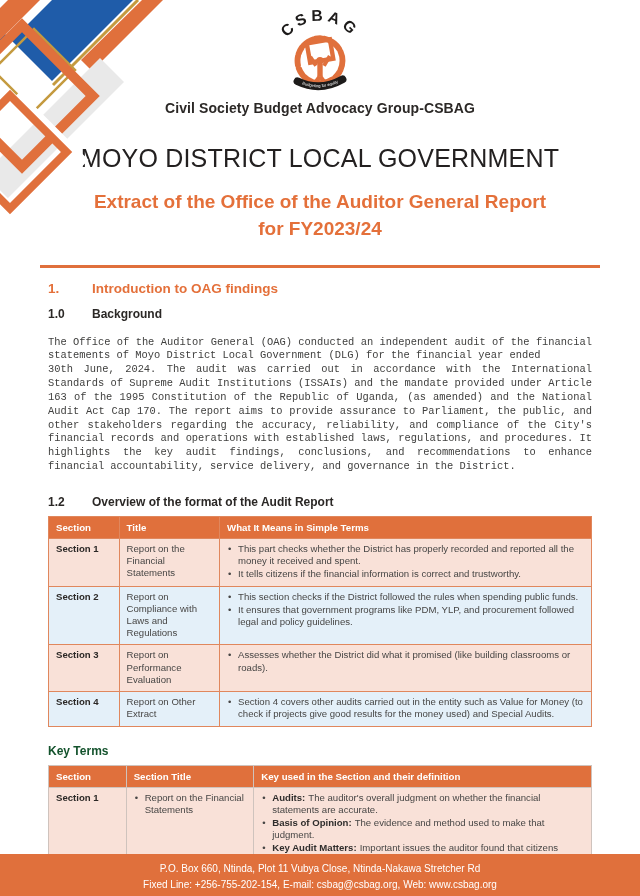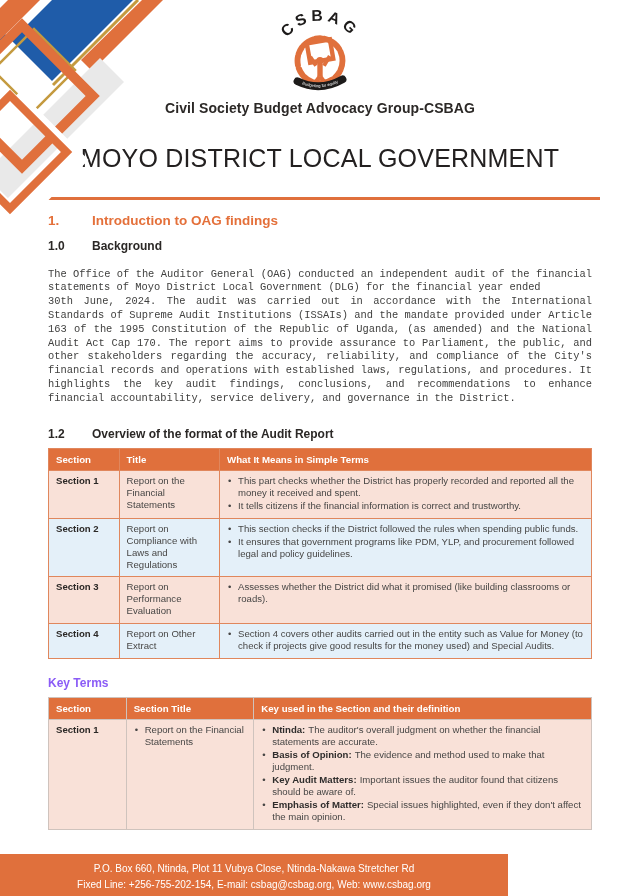--- a/index.html
+++ b/index.html
@@ -44,23 +44,23 @@
   td.sec-cell { font-weight:bold; color:#2b2826; }
 
   .t1 col.c1 { width:13%; }  .t1 col.c2 { width:18.5%; }
   .t2 col.c1 { width:14.3%; } .t2 col.c2 { width:23.5%; }
 
   ul.blist { list-style:none; }
   ul.blist li { position:relative; padding-left:11px; margin-bottom:1px; }
   ul.blist li::before { content:"\2022"; position:absolute; left:1px; top:0; }
   .term { font-weight:bold; color:#2f2d2c; margin-right:3px; }
 
-  .key-terms-head { margin-top:17px; font-size:12px; font-weight:bold; color:#8b5cf6; }
-
-  footer { position:absolute; left:0; bottom:0; width:508px; height:42px; background:#E0703C;
+  .key-terms-head { margin-top:17px; font-size:12px; font-weight:bold; color:#14532d; }
+
+  footer { position:absolute; left:0; bottom:0; width:640px; height:42px; background:#E0703C;
            color:#ffffff; text-align:center; font-size:10px; padding-top:7px; line-height:1.55; }
 </style>
 </head>
 <body>
 
 <div class="page">
 
   <svg class="corner-deco" viewBox="0 0 175 235" xmlns="http://www.w3.org/2000/svg" aria-hidden="true">
     <polygon points="52,0 133,0 52,81 0,29 0,52" fill="#1F5CA9"></polygon>
     <line x1="138" y1="0" x2="53" y2="85" stroke="#C49A3F" stroke-width="3"></line>
@@ -91,20 +91,24 @@
       <text font-size="4.2" fill="#ffffff" dominant-baseline="middle">
         <textPath href="#arcBot" startOffset="50%" text-anchor="middle">Budgeting for equity</textPath>
       </text>
     </svg>
   </div>
   <div class="org-name">Civil Society Budget Advocacy Group-CSBAG</div>
 
   <div class="main-title">
     <div>MOYO DISTRICT LOCAL GOVERNMENT</div>
   </div>
+  <div class="sub-title">
+    <div>Extract of the Office of the Auditor General Report</div>
+    <div>for FY2023/24</div>
+  </div>
 
   <div class="divider"></div>
 
   <div class="content">
 
     <div class="sec-head">
       <span class="num h-orange">1.</span>
       <span class="h-orange">Introduction to OAG findings</span>
     </div>
 
@@ -196,21 +200,21 @@
       <tbody>
         <tr class="row-pink">
           <td class="sec-cell">Section 1</td>
           <td>
               <ul class="blist">
             <li>Report on the Financial Statements</li>
           </ul>
             </td>
           <td>
               <ul class="blist">
-            <li><span class="term">Ntinda:</span><span>The auditor's overall judgment on whether the financial statements are accurate.</span></li>
+            <li><span class="term">Audits:</span><span>The auditor's overall judgment on whether the financial statements are accurate.</span></li>
             <li><span class="term">Basis of Opinion:</span><span>The evidence and method used to make that judgment.</span></li>
             <li><span class="term">Key Audit Matters:</span><span>Important issues the auditor found that citizens should be aware of.</span></li>
             <li><span class="term">Emphasis of Matter:</span><span>Special issues highlighted, even if they don't affect the main opinion.</span></li>
           </ul>
             </td>
         </tr>
 
       </tbody>
     </table>
 

